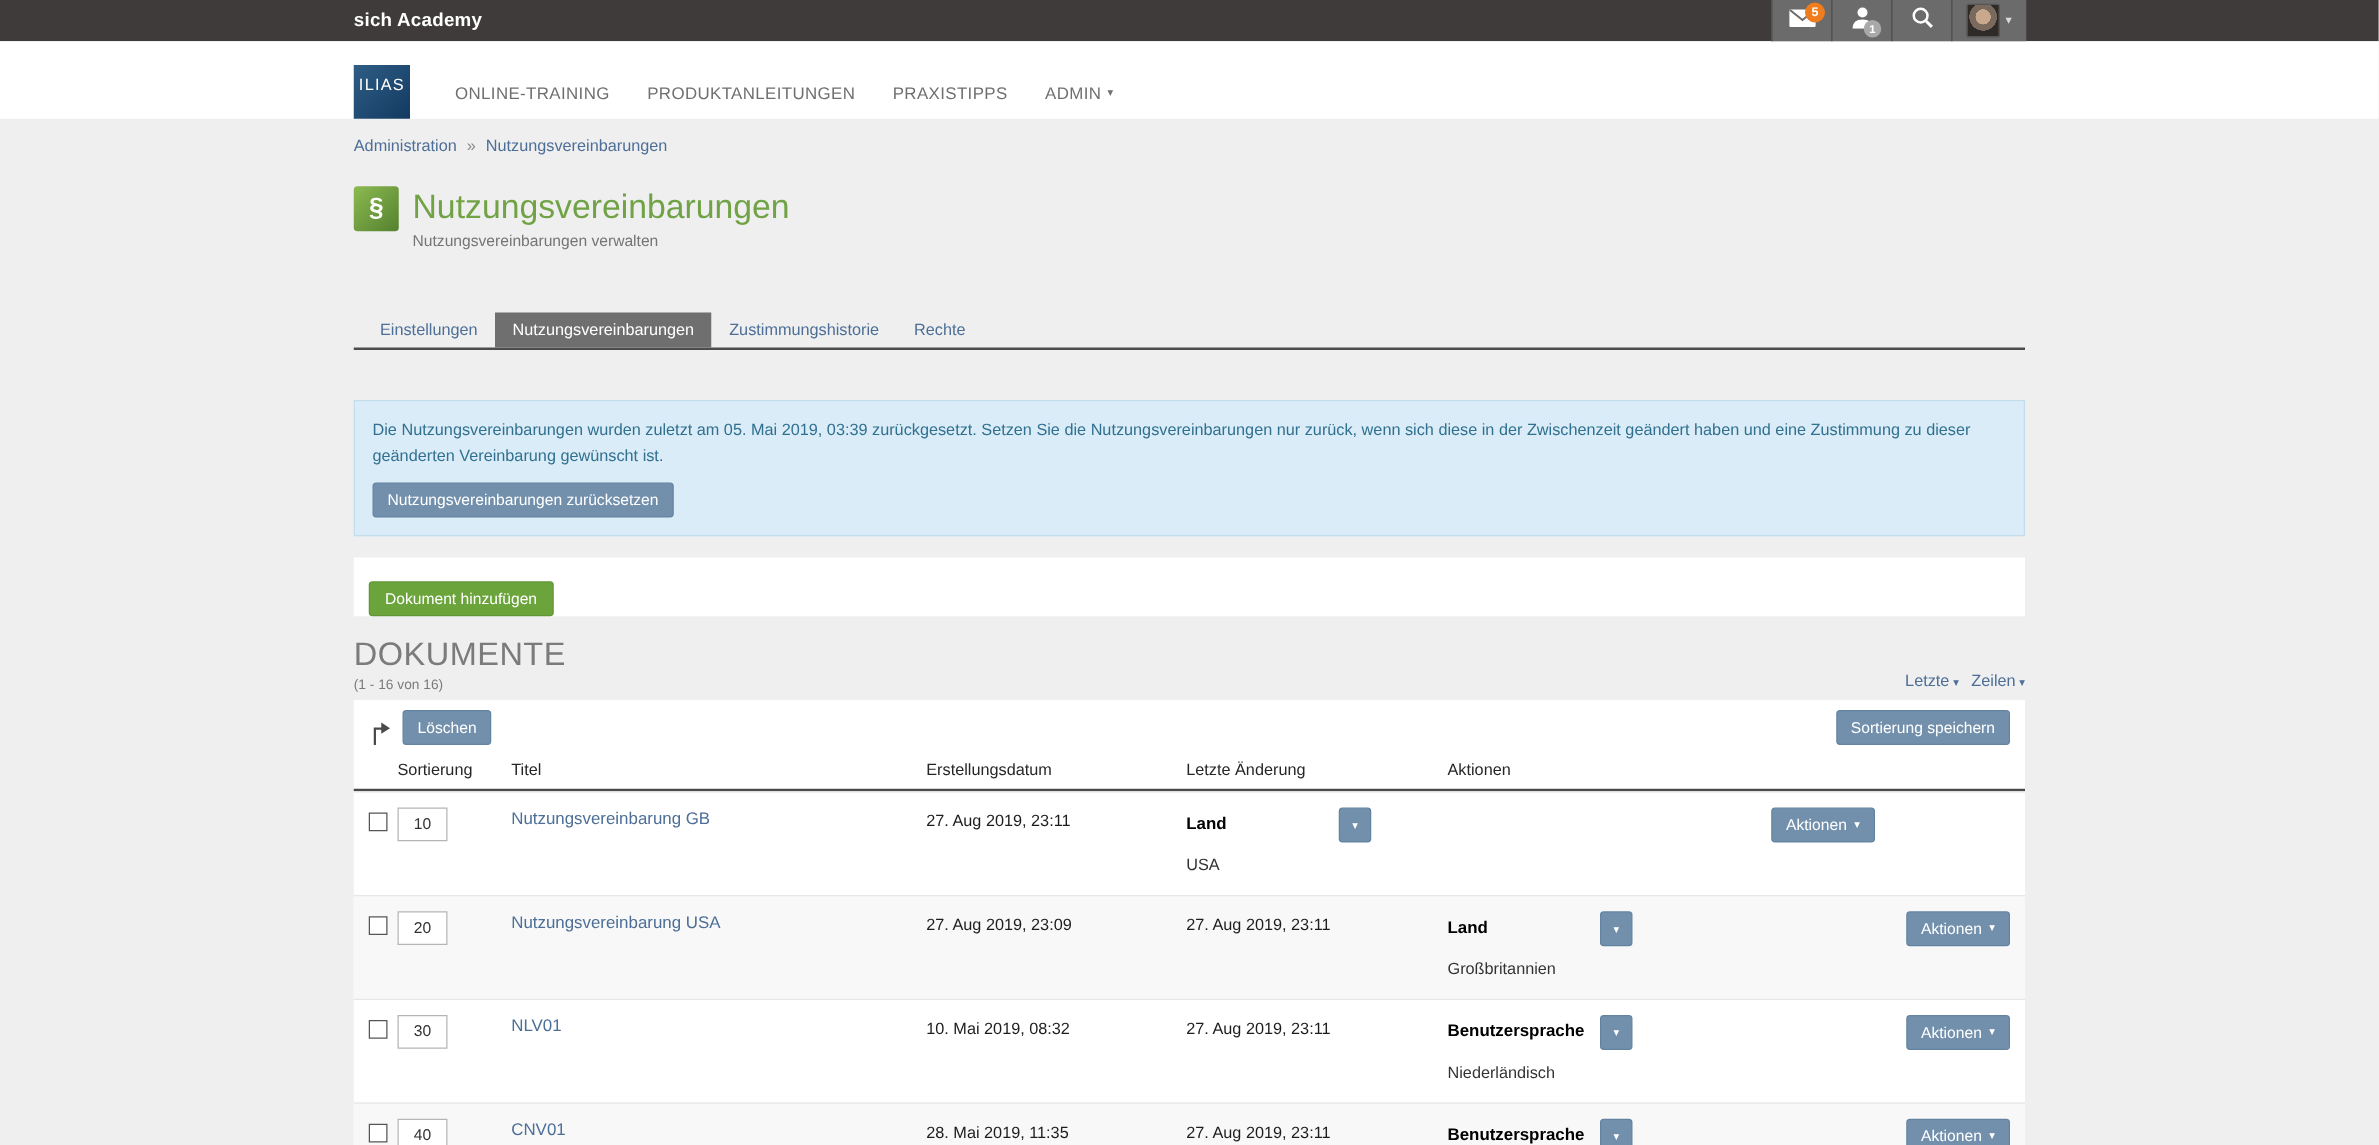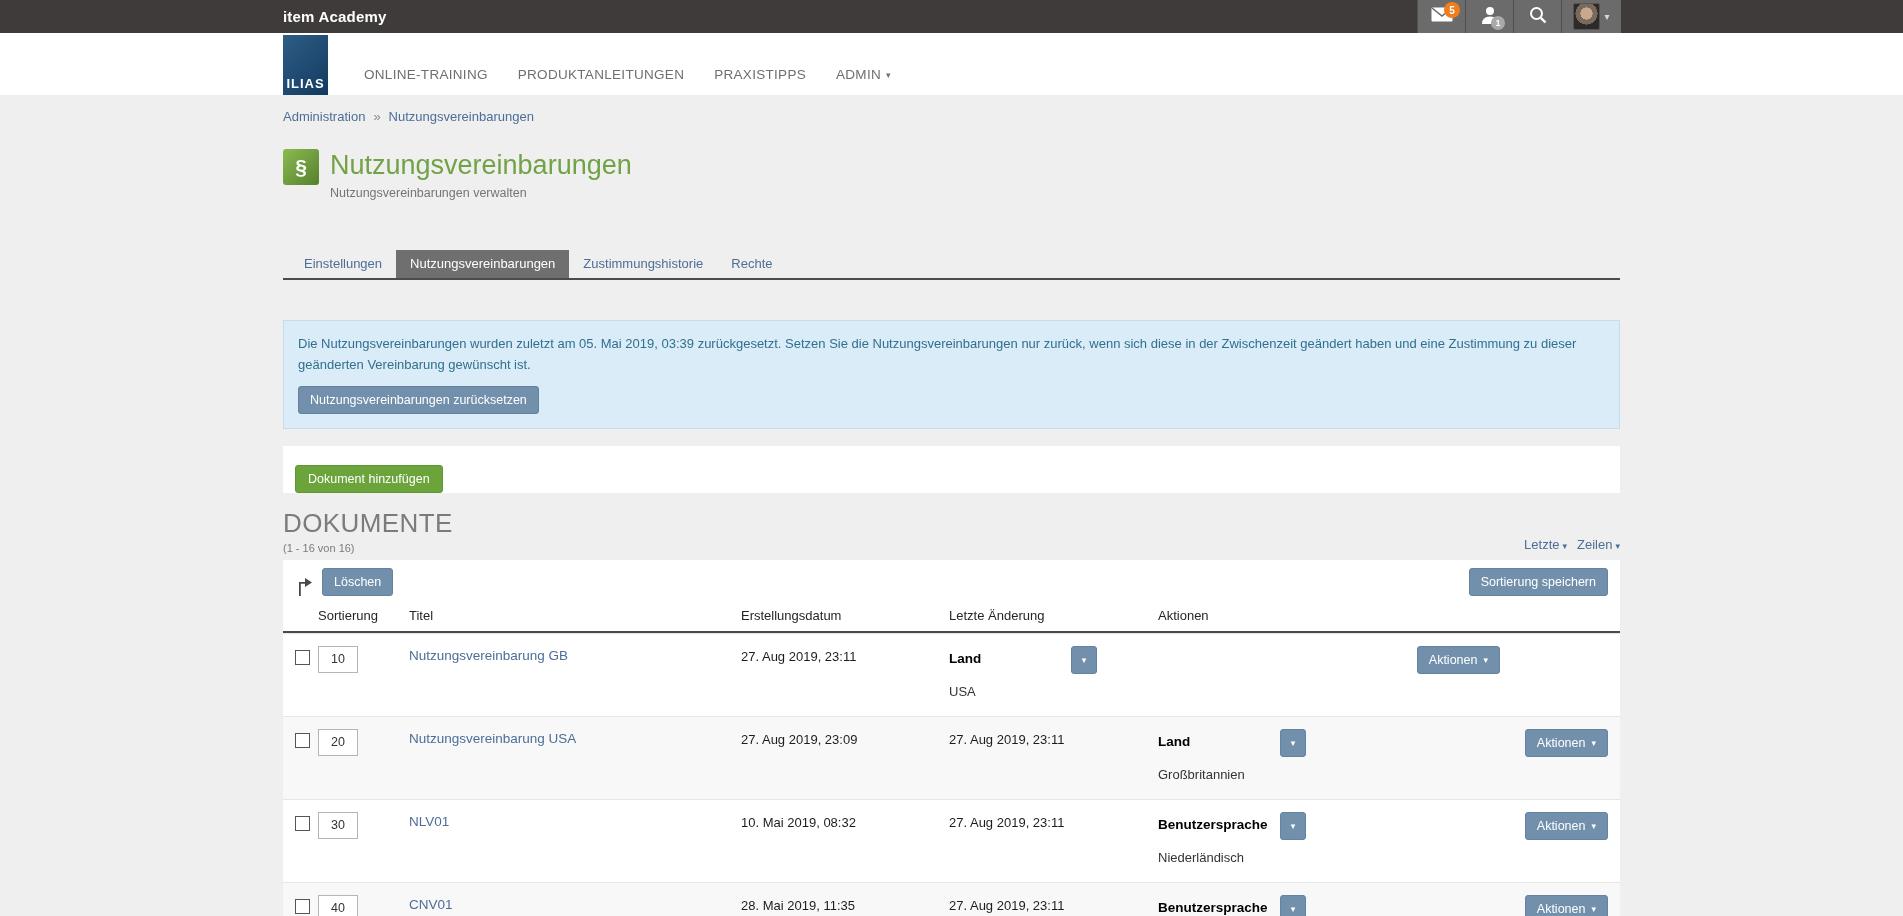--- a/index.html
+++ b/index.html
@@ -17,23 +17,23 @@
   .badge.mail { top:2px; right:5px; width:16px; height:16px; background:#ef7d1e; font-size:10px; }
   .badge.user { bottom:3px; right:8px; width:14px; height:14px; background:#a9a9a9; font-size:9px; }
   .avatar-img { width:27px; height:27px; border-radius:2px;
     background:radial-gradient(circle at 50% 38%, #c9a98d 0 30%, #7a6a5d 31% 55%, #2e2a28 56%);
     border:1px solid #555; }
   .tb-caret { color:#d9d9d9; font-size:10px; }
 
   
   .mainheader { height:62px; background:#fff; }
   .mh-inner { display:flex; align-items:flex-end; height:62px; }
-  .logo { width:45px; height:60px; background:linear-gradient(135deg,#2f5d85 0%,#123a60 100%);
-    color:#fff; font-weight:bold; font-size:13px; letter-spacing:1px;
-    display:flex; align-items:flex-end; justify-content:center; padding-bottom:4px; cursor:pointer; }
+  .logo { width:45px; height:43px; background:linear-gradient(135deg,#2f5d85 0%,#123a60 100%);
+    color:#fff; font-weight:normal; font-size:13px; letter-spacing:1px;
+    display:flex; align-items:flex-end; justify-content:center; padding-bottom:20px; cursor:pointer; }
   .mainnav { display:flex; gap:30px; margin-left:36px; padding-bottom:13px; }
   .nav-item { font-size:13.5px; color:#6f6f6f; letter-spacing:.3px; cursor:pointer; display:flex; align-items:center; gap:5px; }
   .nav-caret { font-size:9px; color:#6f6f6f; }
 
   
   .breadcrumb { padding-top:14px; font-size:13px; display:flex; gap:8px; align-items:center; }
   a.link { color:#4c6e97; text-decoration:none; cursor:pointer; }
   .bc-sep { color:#8a8a8a; }
 
   
@@ -90,21 +90,21 @@
     color:#fff; font-size:9px; cursor:pointer; display:flex; align-items:center; justify-content:center; }
   .crit-value { font-size:13px; color:#333; margin-top:10px; }
   .c-actions { display:flex; justify-content:flex-end; align-items:flex-start; }
   .btn-actions { padding:5px 10px; }
   .btn .caret { font-size:9px; }
 </style>
 </head>
 <body>
 
 <div class="topbar">
-  <div class="topbar-title">item Academy</div>
+  <div class="topbar-title">sich Academy</div>
   <div class="topbar-right">
     <div class="tb-btn">
       <span>
         <svg width="22" height="15" viewBox="0 0 22 15">
             <rect x="0.5" y="0.5" width="21" height="14" rx="1" fill="#ffffff"></rect>
             <path d="M1 1 L11 9 L21 1" fill="none" stroke="#6b6b6b" stroke-width="1.6"></path>
           </svg>
       </span>
       <span class="badge mail">5</span>
     </div>

